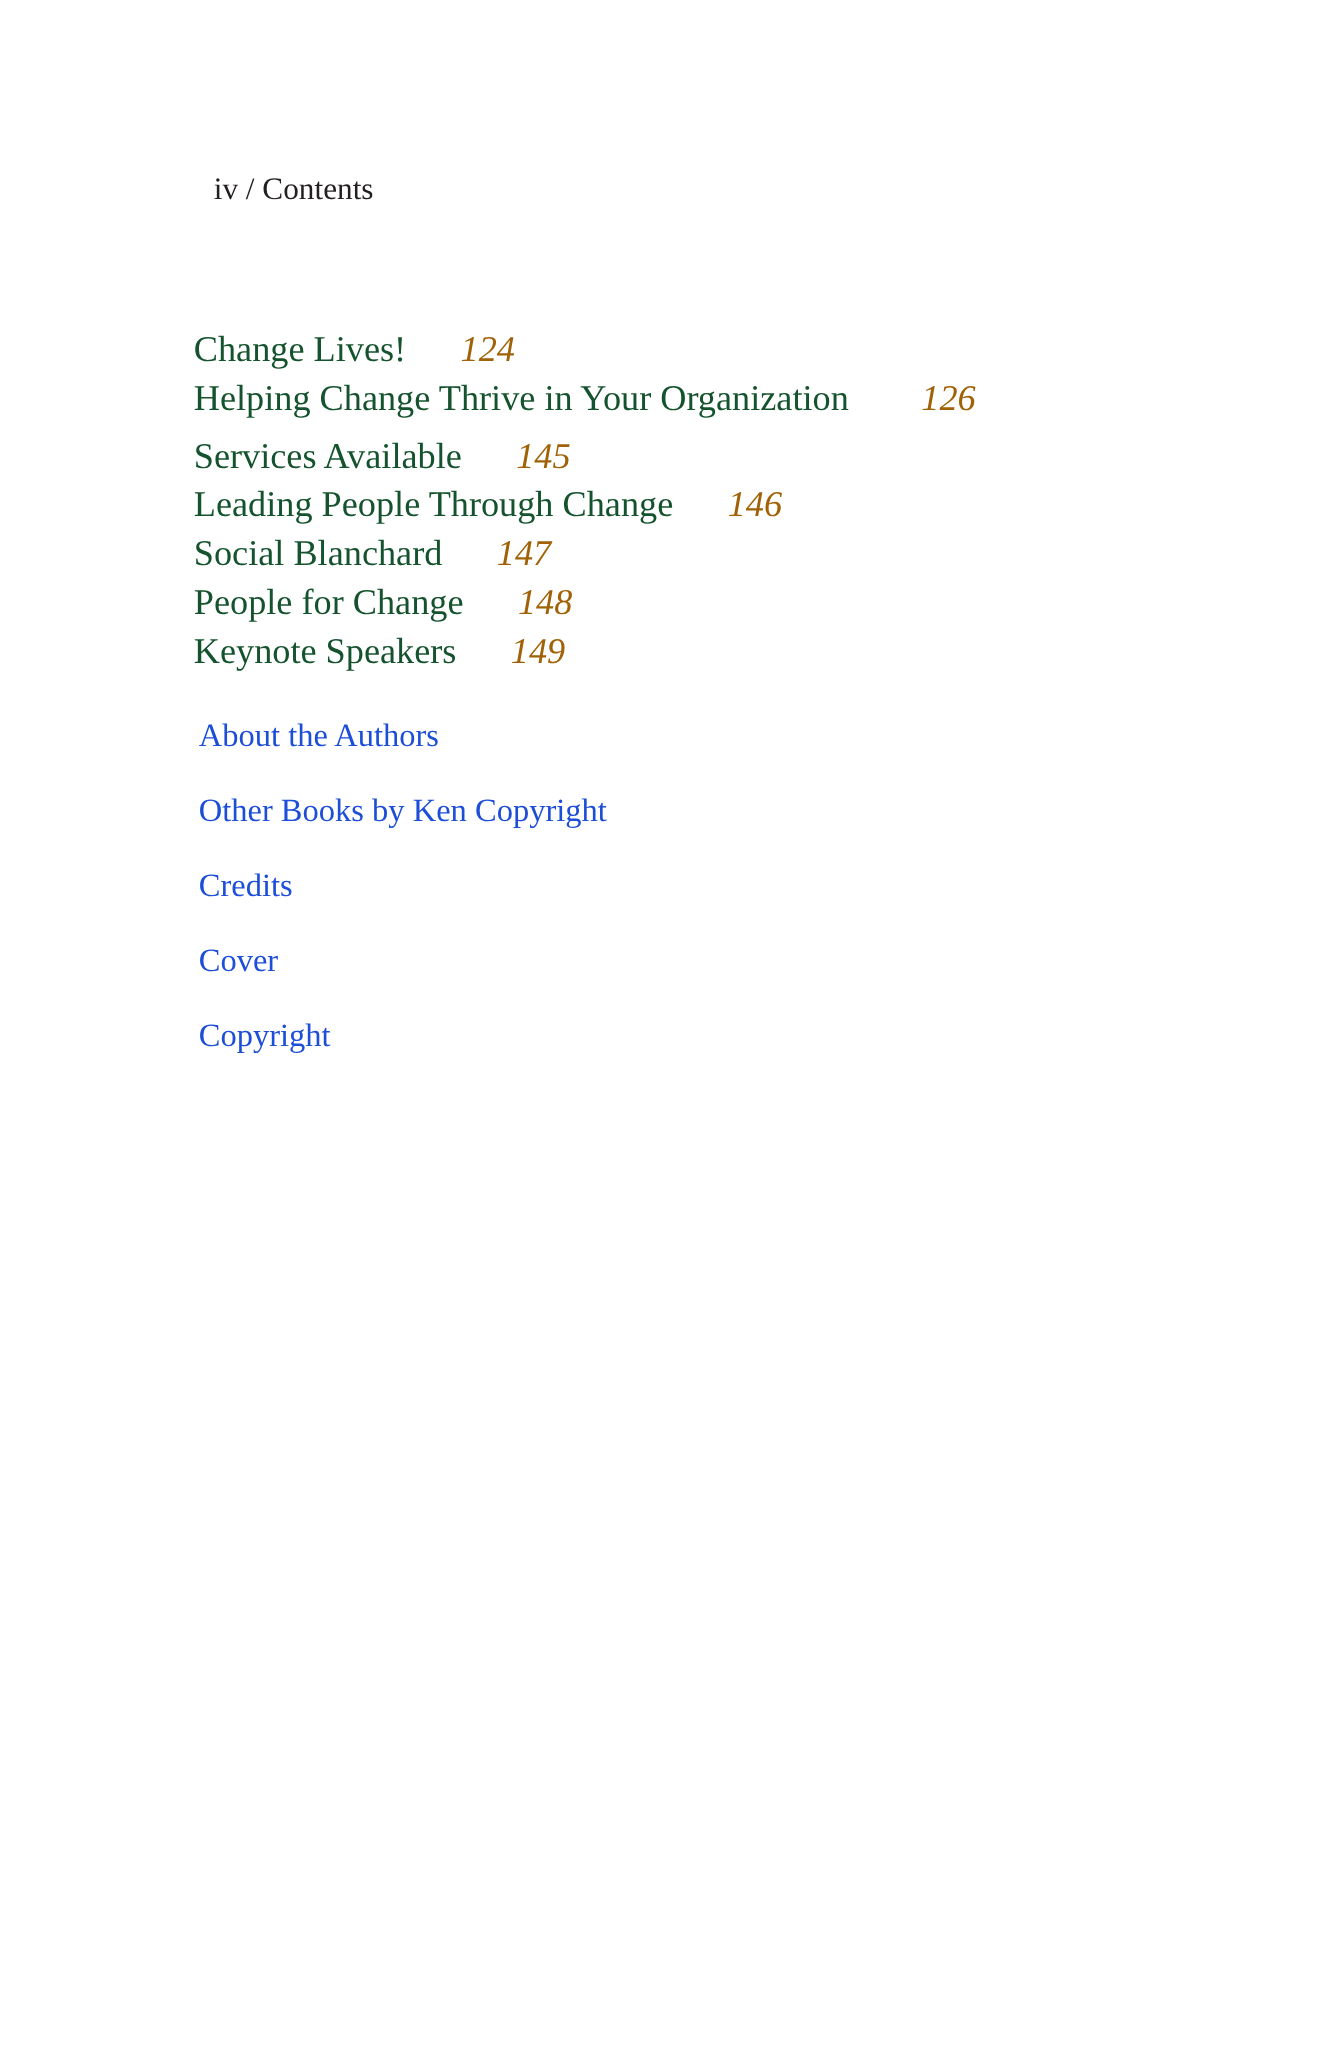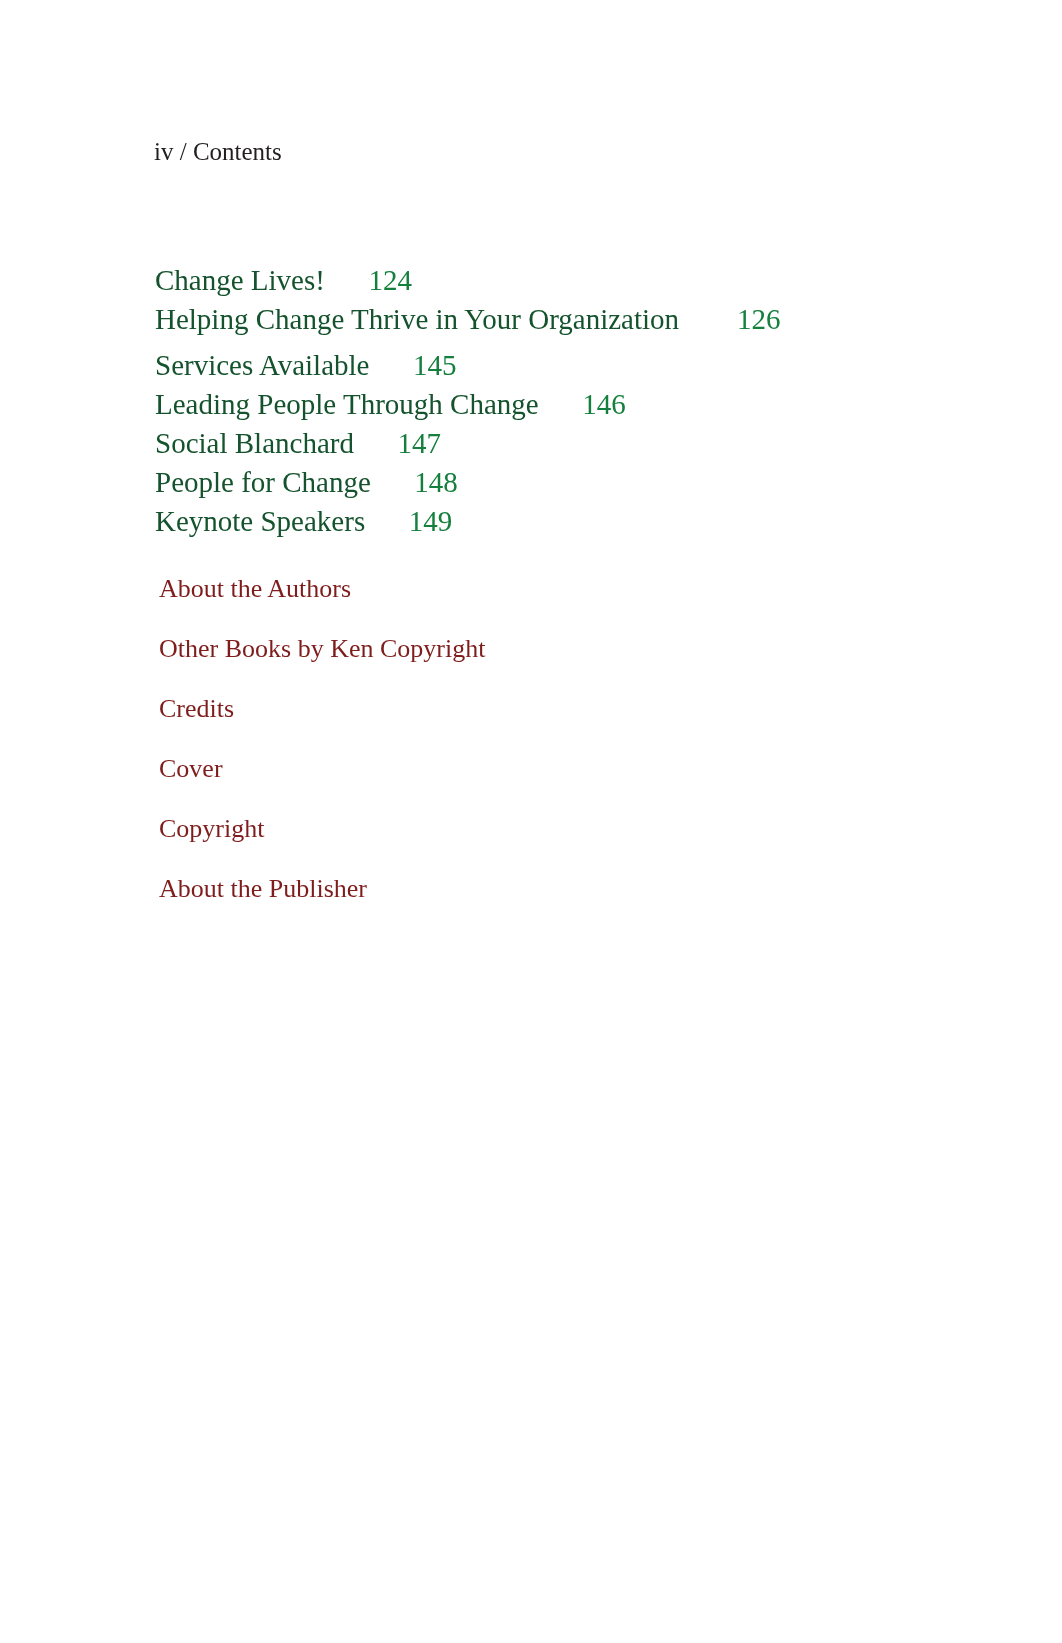--- a/index.html
+++ b/index.html
@@ -18,21 +18,21 @@
 
   .page {
     position: absolute;
     inset: 0;
     background: #ffffff;
   }
 
   
   .running-head {
     position: absolute;
-    left: 154px;
+    left: 171px;
     top: 138px;
     font-size: 25px;
     line-height: 1.1;
     color: #231f20;
     white-space: pre;
     text-align: right;
   }
 
   
   .toc-list {
@@ -49,36 +49,37 @@
     font-size: 29px;
   }
   .toc-row.gap-after {
     margin-bottom: 7px;
   }
 
   .toc-title {
     color: #14532d;
   }
   .toc-page {
-    color: #15803d;
+    color: #a16207;
+    font-style: italic;
   }
 
   
   .backmatter {
     position: absolute;
     left: 159px;
     top: 559px;
     width: 860px;
   }
   .bm-row {
     display: block;
     white-space: pre;
     font-size: 26px;
     line-height: 60px;
-    color: #7f1d1d;
+    color: #1d4ed8;
   }
 </style>
 </head>
 <body>
 
 <div class="page">
 
   <div class="running-head">iv / Contents</div>
 
   <div class="toc-list">
@@ -92,16 +93,15 @@
       <div class="toc-row"><span class="toc-title">Keynote Speakers</span><span class="toc-gap">      </span><span class="toc-page">149</span></div>
     </div>
 
   <div class="backmatter">
 
   <div class="bm-row">About the Authors</div>
       <div class="bm-row">Other Books by Ken Copyright</div>
       <div class="bm-row">Credits</div>
       <div class="bm-row">Cover</div>
       <div class="bm-row">Copyright</div>
-      <div class="bm-row">About the Publisher</div>
     </div>
 
 </div>
 
 </body></html>

